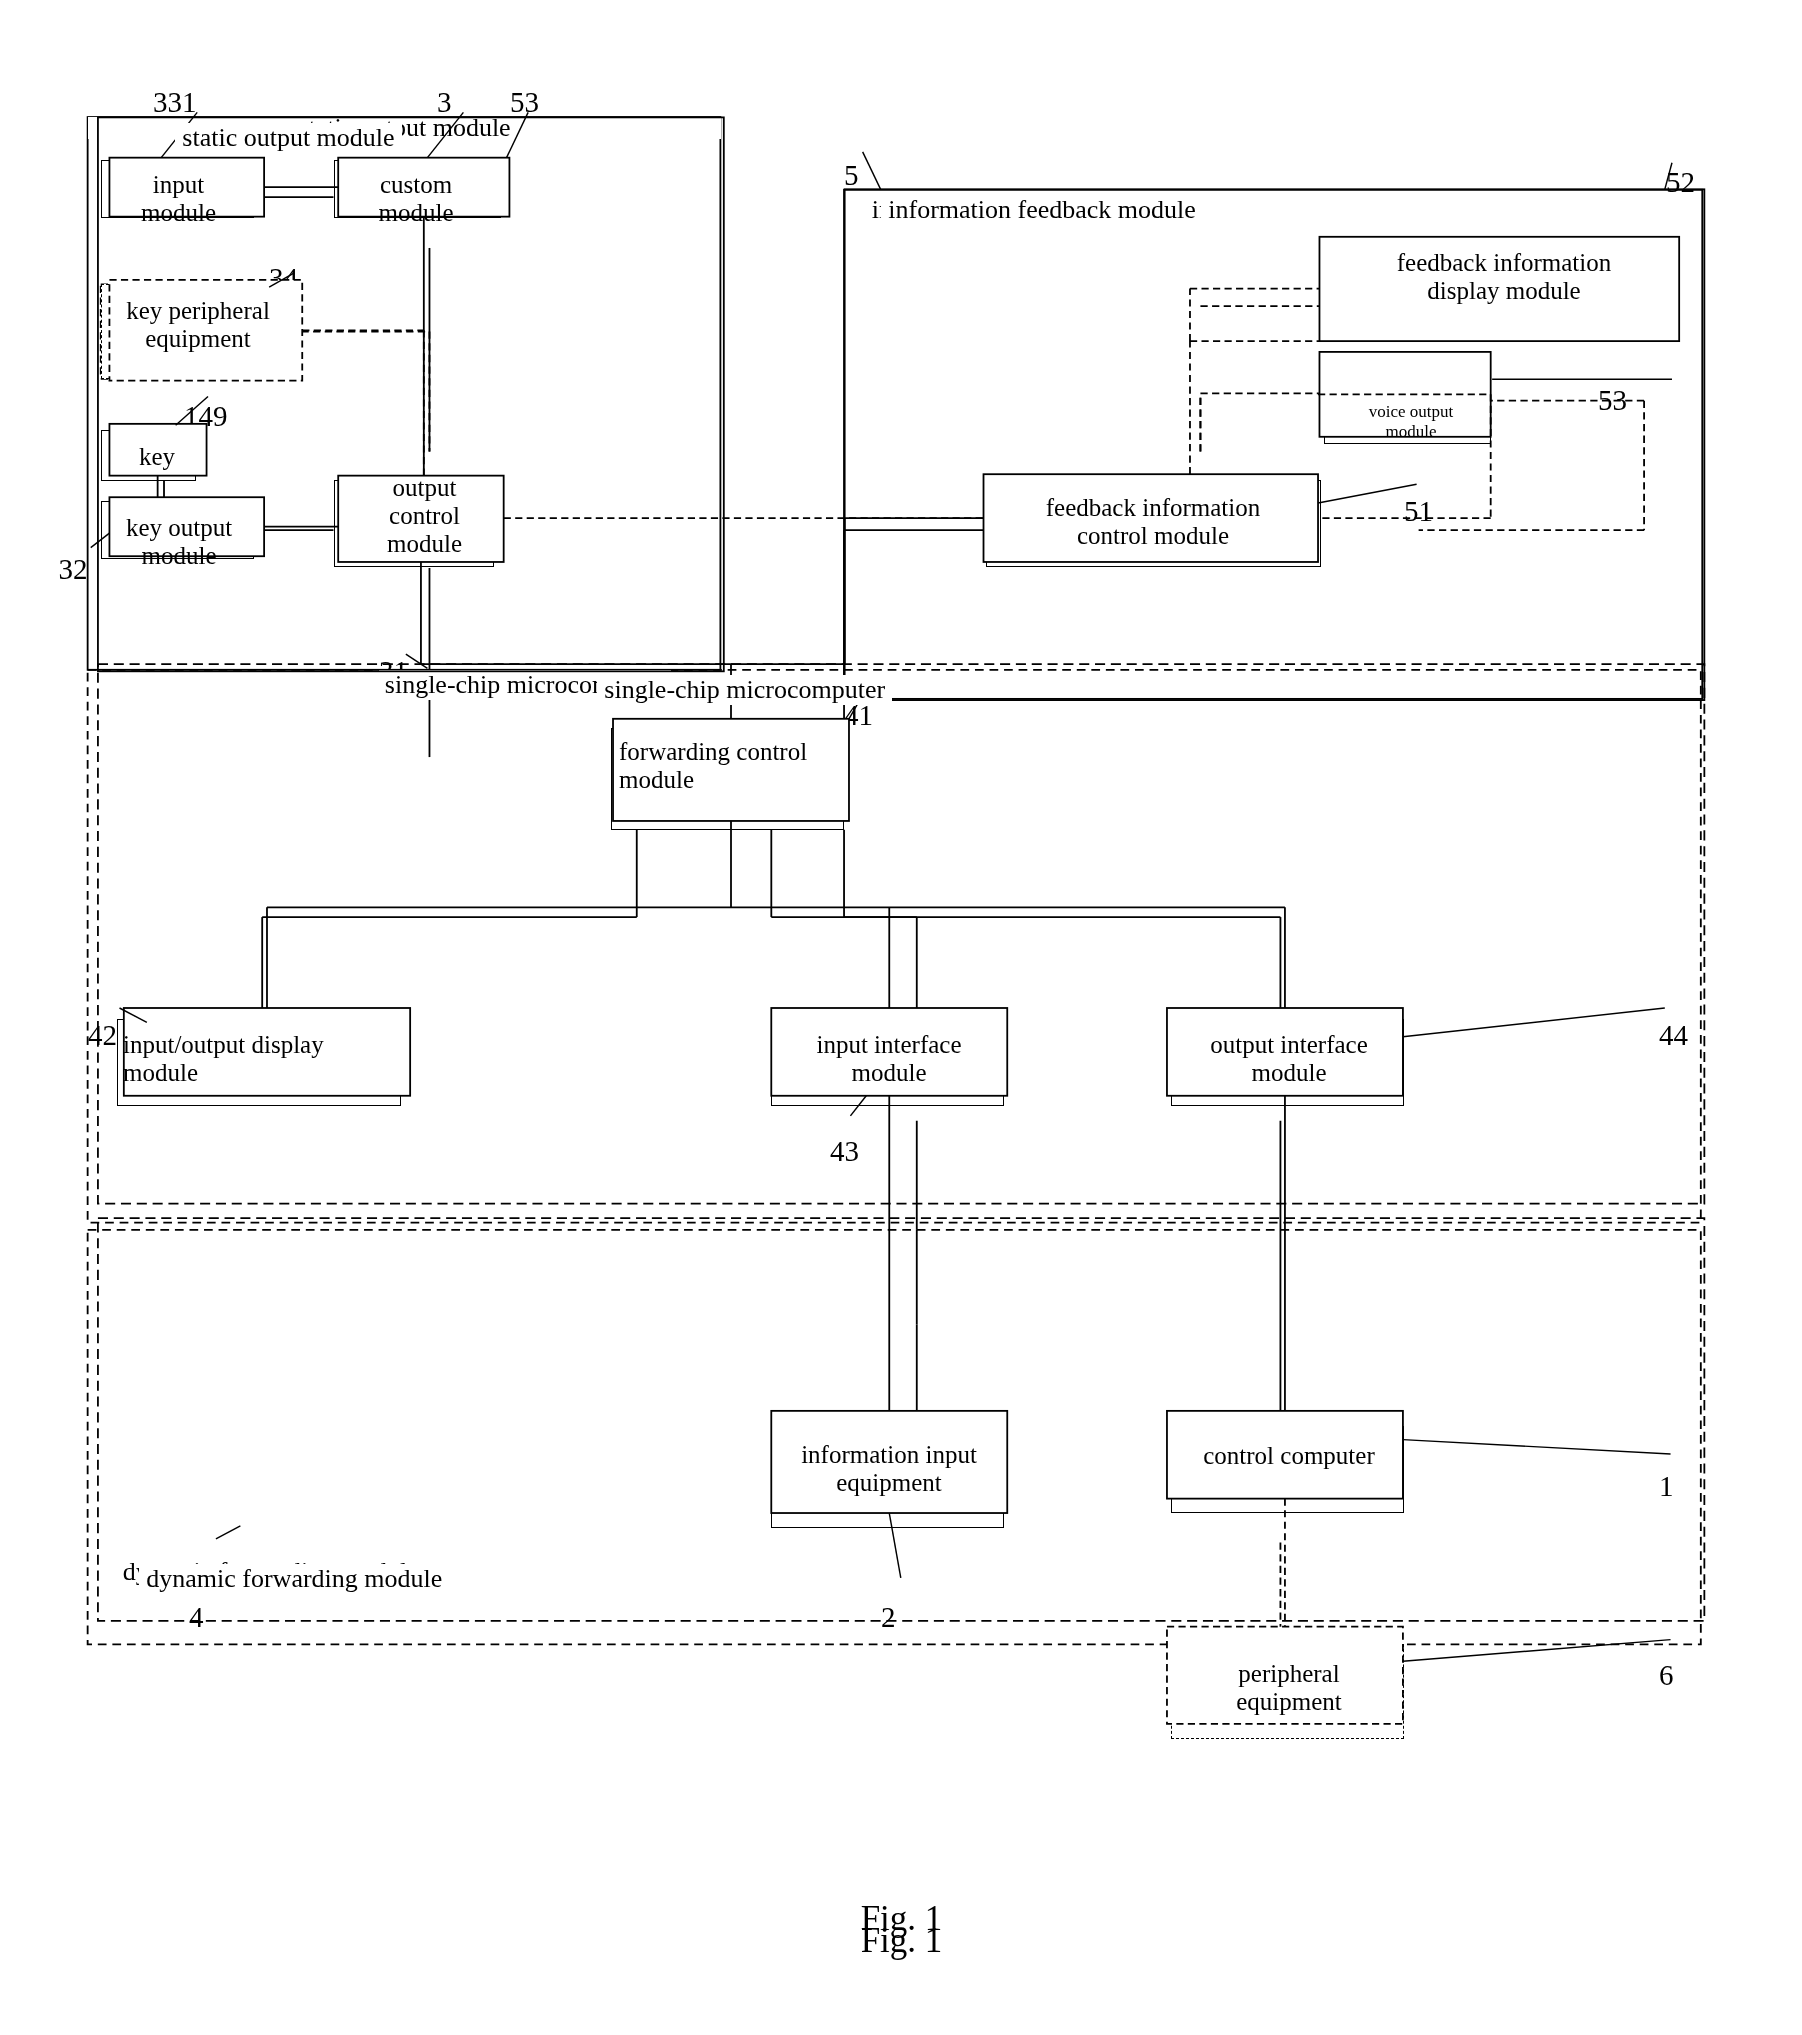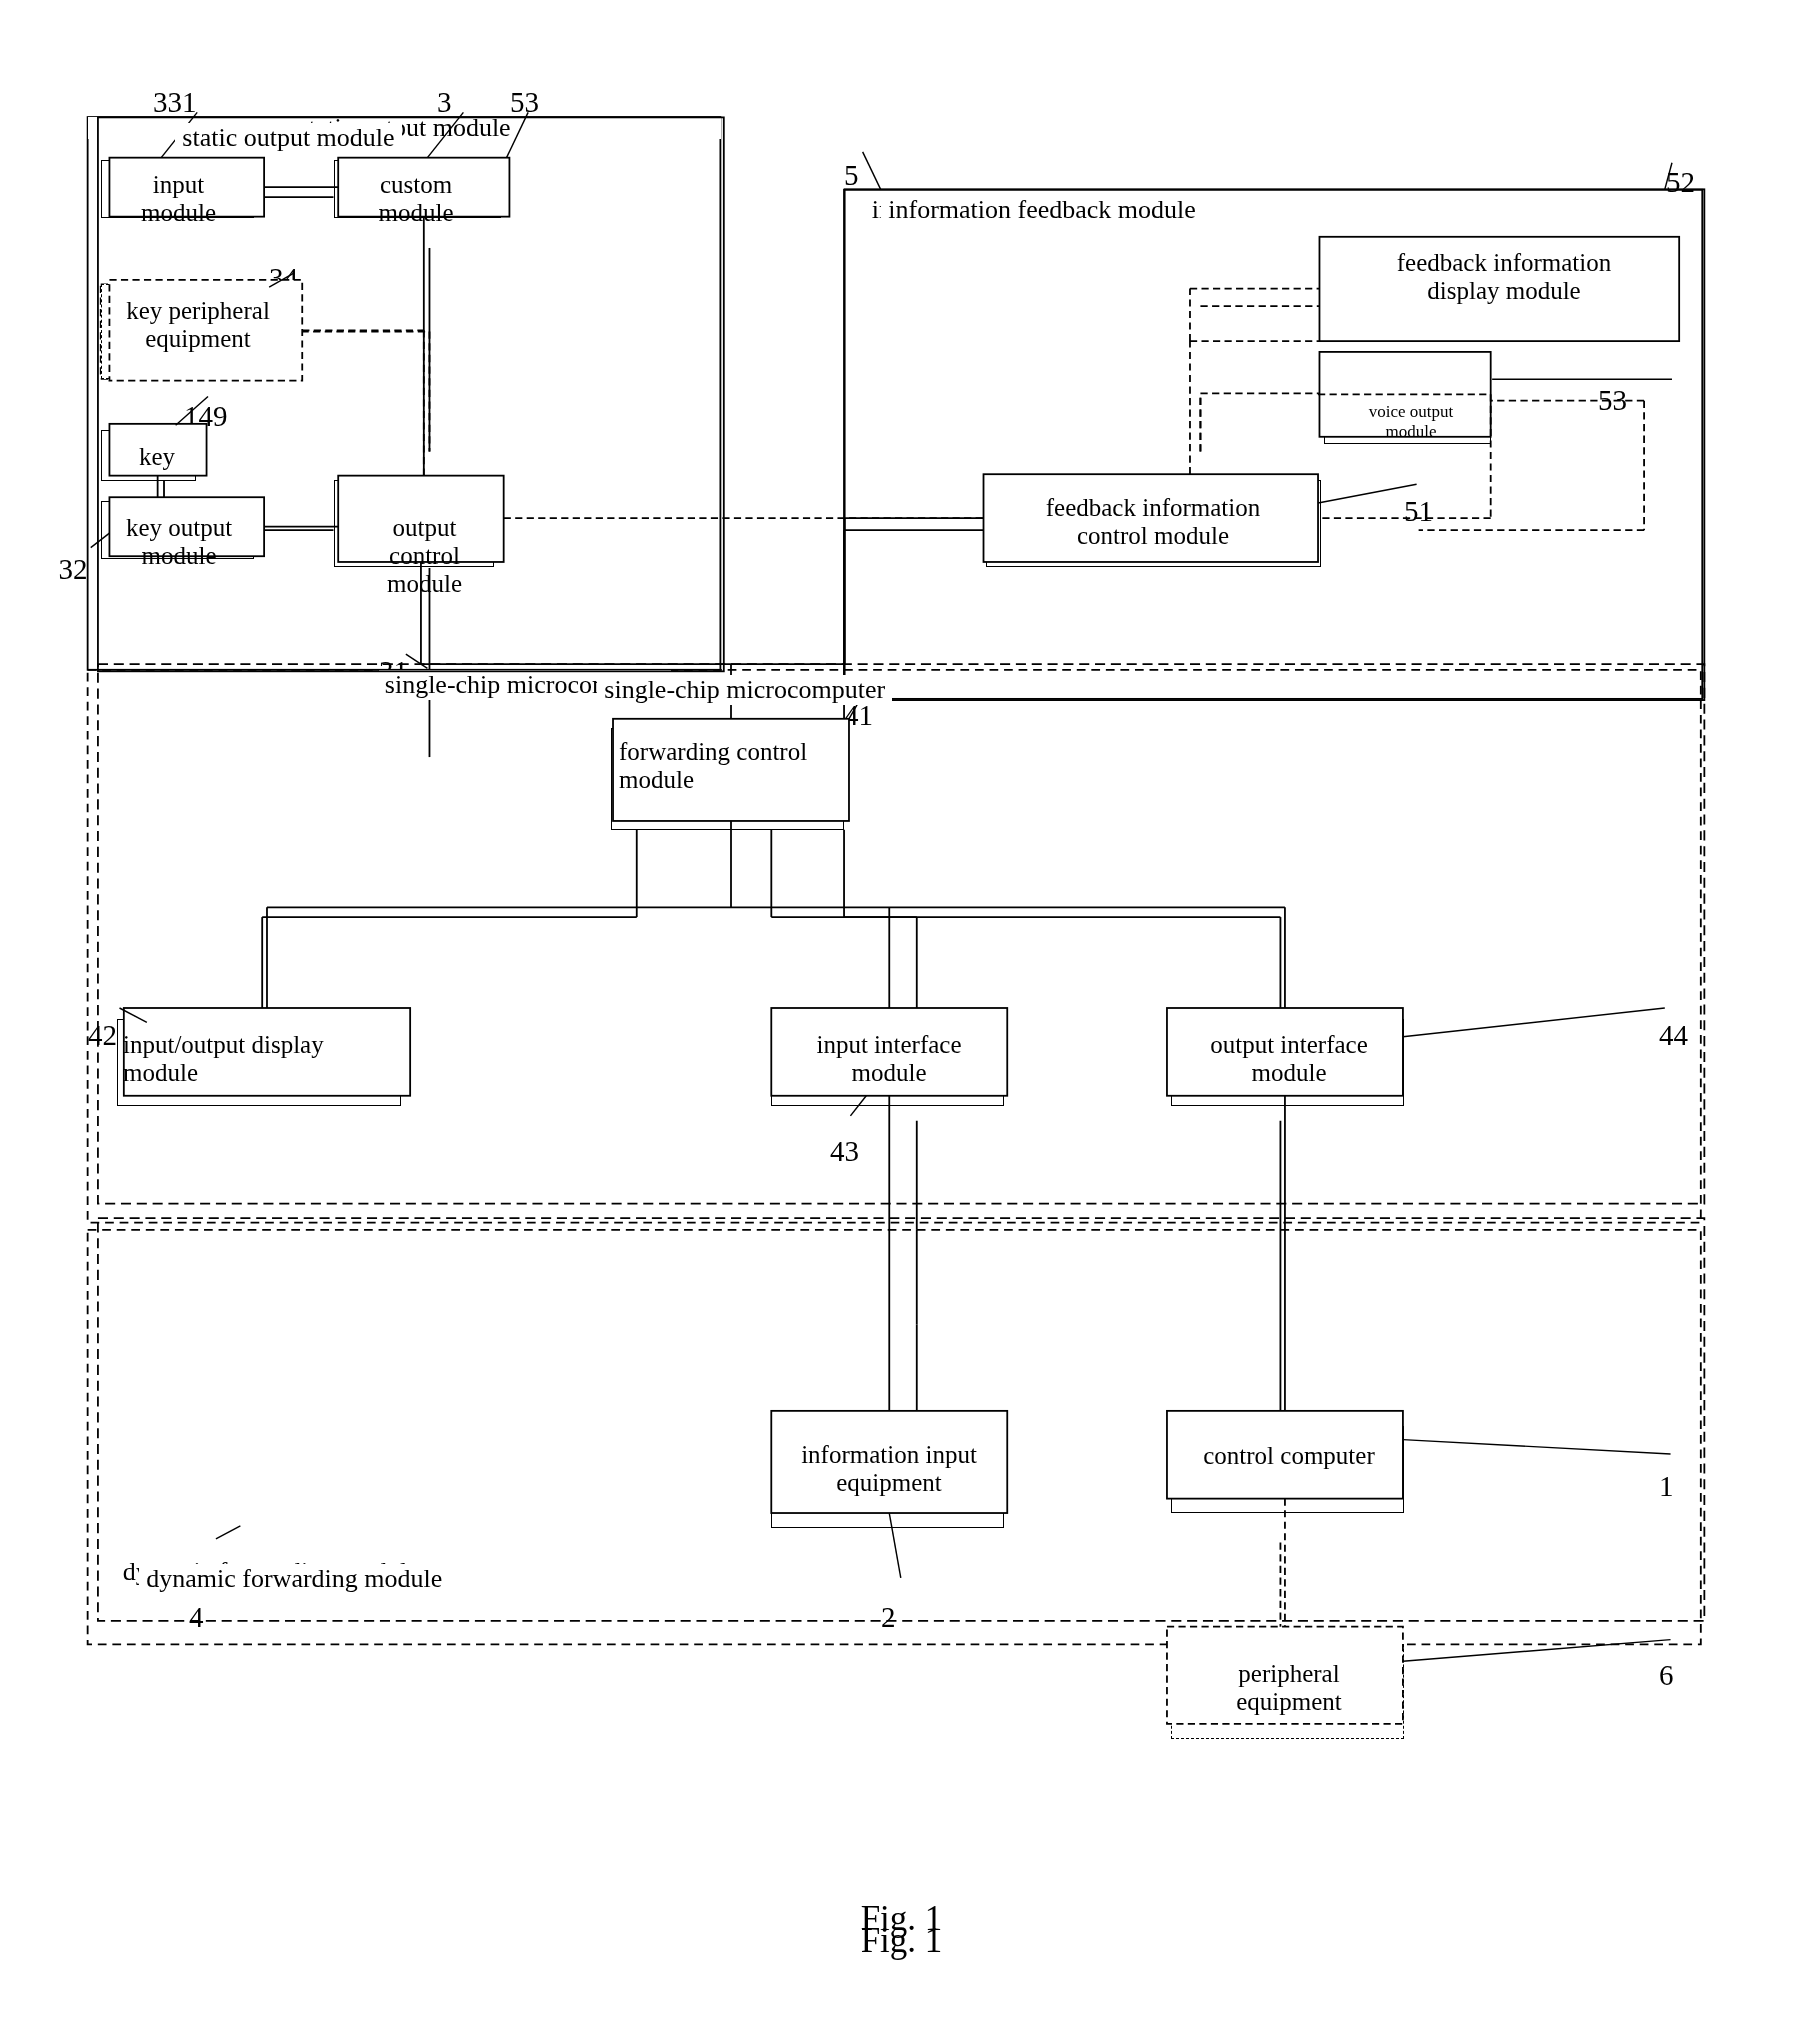--- a/index.html
+++ b/index.html
@@ -386,21 +386,21 @@
   </div>
 
   <div style="position:absolute; left:71px; top:399px; width:84px; font-size:25px; text-align:center; z-index:10; pointer-events:none;">
     <span>key</span>
   </div>
 
   <div style="position:absolute; left:64px; top:470px; width:142px; font-size:25px; text-align:center; z-index:10; pointer-events:none;">
     key output module
   </div>
 
-  <div style="position:absolute; left:297px; top:470px; width:151px; font-size:25px; text-align:center; z-index:10; pointer-events:none;padding-left:16px;">
+  <div style="position:absolute; left:297px; top:430px; width:151px; font-size:25px; text-align:center; z-index:10; pointer-events:none;padding-left:16px;">
     output control<br>module
   </div>
 
   <div style="position:absolute; left:837px; top:151px; font-size:26px; background:#fff; padding:0 7.3px; z-index:10;">
     information feedback module
   </div>
 
   <div style="position:absolute; left:1291px; top:205px; width:338px; font-size:25px; text-align:center; z-index:10; pointer-events:none;">
     feedback information<br>display module
   </div>

